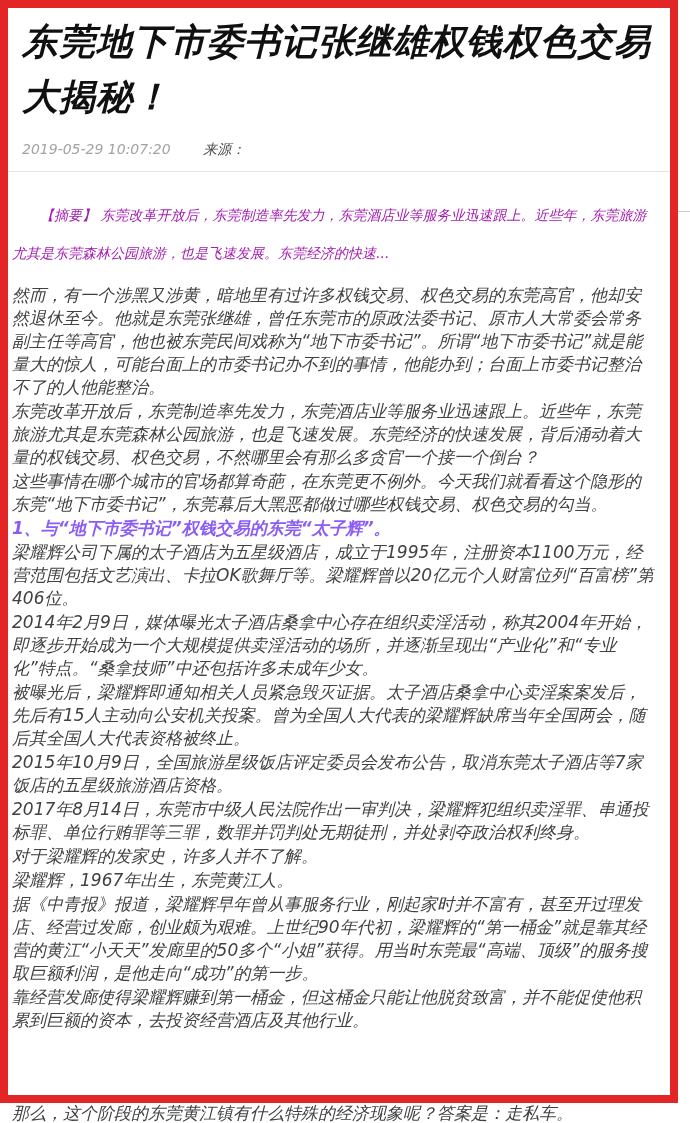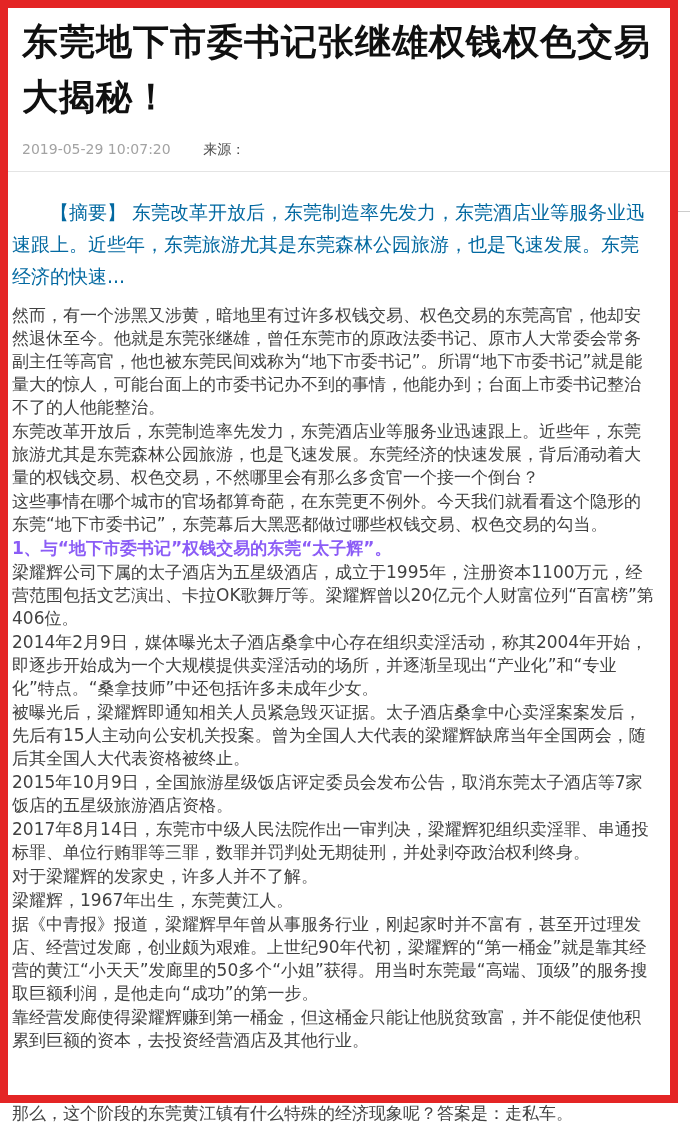--- a/index.html
+++ b/index.html
@@ -3,21 +3,21 @@
 <meta charset="utf-8">
 <style>
   html, body { margin: 0; padding: 0; }
   body {
     width: 690px; height: 1123px;
     background: #ffffff;
     font-family: "DejaVu Sans", sans-serif;
     position: relative;
     overflow: hidden;
   }
-  .page { position: relative; width: 690px; height: 981px; }
+  .page { position: relative; width: 690px; height: 981px; font-style: italic; }
 
   
   .red-frame {
     position: absolute; left: 0; top: 0;
     width: 678px; height: 1103px;
     border: 8px solid #e42525;
     box-sizing: border-box;
     pointer-events: none;
     z-index: 5;
   }
@@ -42,22 +42,22 @@
   .source-label { color: #4a4a4a; margin-left: 28px; }
 
   .meta-divider {
     border: none; border-top: 1px solid #e4e4e4;
     margin: 13px 0 0 0; width: 678px;
   }
 
   .article-summary {
     margin: 24px 35px 0 12px;
     text-indent: 2em;
-    font-size: 19px; line-height: 32px;
-    color: #0369a1;
+    font-size: 14px; line-height: 38px;
+    color: #a21caf;
   }
 
   .article-body {
     margin: 12px 35px 0 12px;
     height: 800px; overflow: hidden;
     font-size: 17px; line-height: 23px;
     color: #414141;
   }
   .article-paragraph { margin: 0 0 1px 0; }
   .article-heading   { margin: 0 0 1px 0; font-weight: 700; color: #8b5cf6; }

